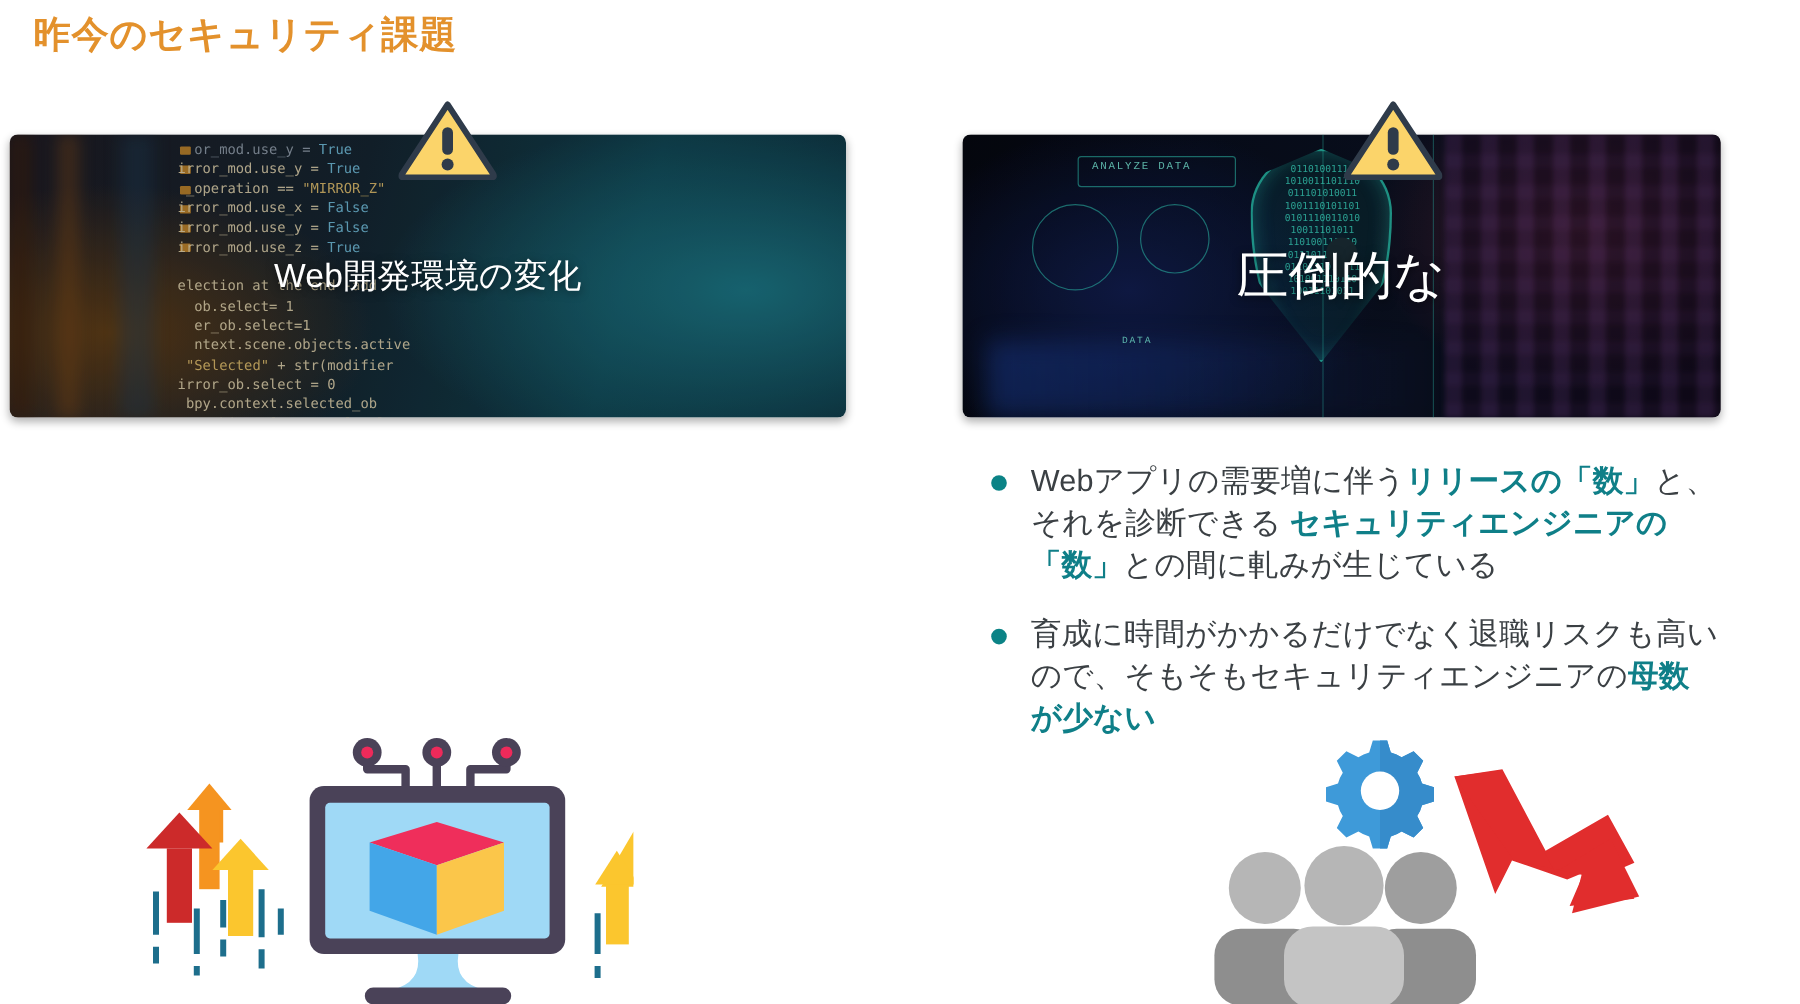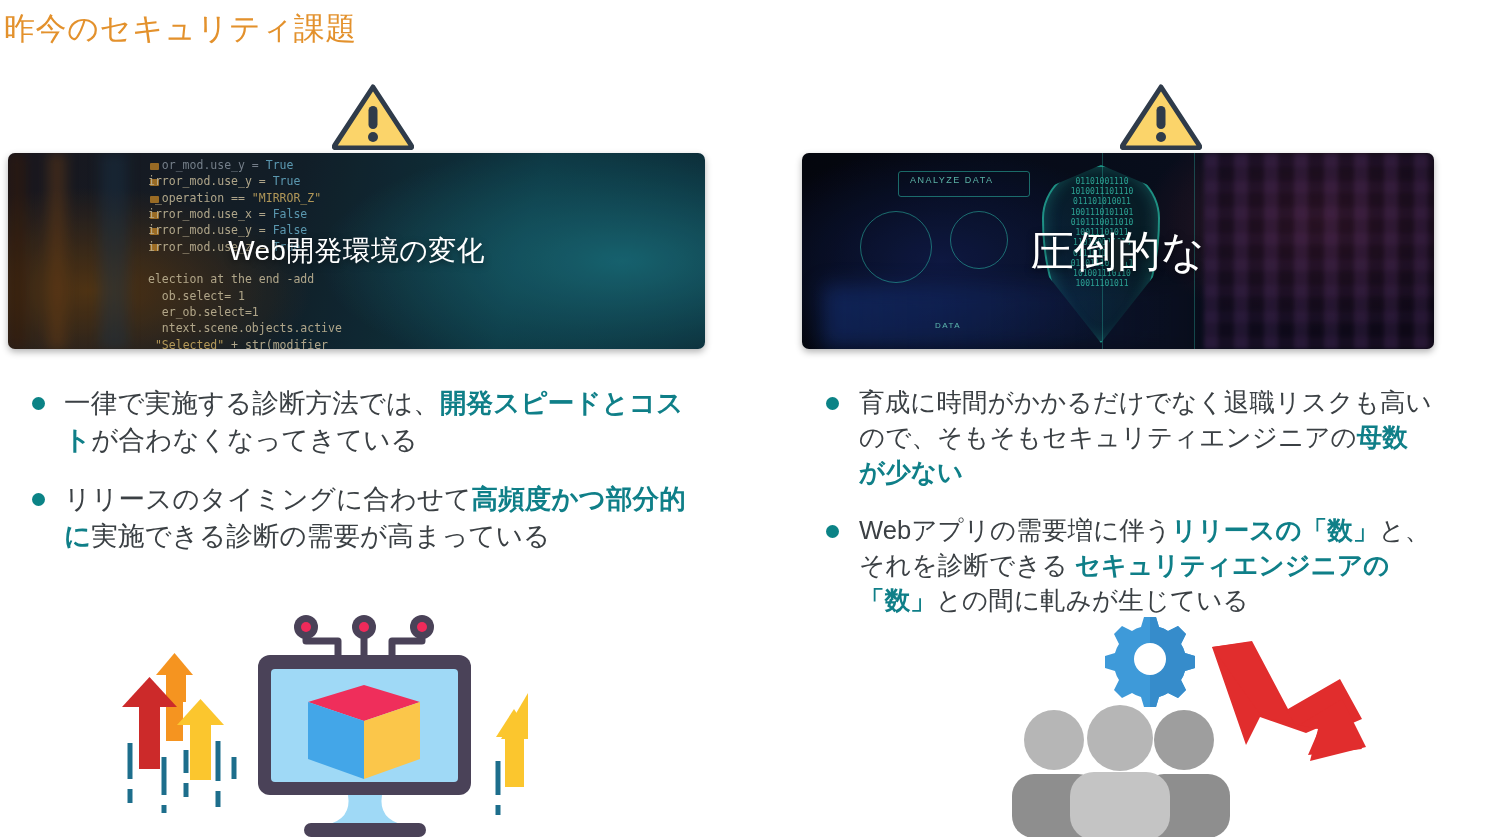--- a/index.html
+++ b/index.html
@@ -16,45 +16,44 @@
   .slide {
     position: relative;
     width: 1500px;
     height: 837px;
     background: #ffffff;
   }
 
   
   .slide-title {
     position: absolute;
-    left: 4px;
+    left: 28px;
     top: 8px;
     font-size: 31px;
-    font-weight: 400;
+    font-weight: 700;
     letter-spacing: 0.02em;
     color: #e3912c;
     white-space: nowrap;
   }
 
   
   .column {
     position: absolute;
     top: 112px;
   }
   .column.left  { left: 8px;   width: 697px; }
   .column.right { left: 802px; width: 632px; }
 
   
   .hero-card {
     position: relative;
-    height: 196px;
+    height: 236px;
     border-radius: 7px;
     overflow: hidden;
     box-shadow: 0 3px 7px rgba(0,0,0,0.30);
-    margin-top: 41px;
   }
   .hero-card.left-hero {
     background:
       radial-gradient(ellipse 70% 100% at 88% 55%, #1a6f7d 0%, rgba(26,111,125,0) 62%),
       radial-gradient(ellipse 45% 75% at 12% 70%, #5a3a16 0%, rgba(90,58,22,0) 70%),
       linear-gradient(105deg, #1d1a22 0%, #14232e 40%, #0f3c49 72%, #0c2b38 100%);
   }
   .hero-card.right-hero {
     background:
       radial-gradient(ellipse 40% 80% at 82% 35%, #4a2030 0%, rgba(74,32,48,0) 70%),
@@ -136,21 +135,21 @@
     position: absolute;
     border: 1.4px solid rgba(50,210,190,.55);
     border-radius: 3px;
   }
   .hud.h1 { left: 96px;  top: 18px;  width: 132px; height: 26px; }
   .hud.h2 { left: 58px;  top: 58px;  width: 72px;  height: 72px; border-radius: 50%; }
   .hud.h3 { left: 148px; top: 58px;  width: 58px;  height: 58px; border-radius: 50%; }
   .hud-label {
     position: absolute;
     left: 108px; top: 22px;
-    font-family: Liberation Sans, sans-serif;
+    font-family: Liberation Mono, monospace;
     font-size: 9px; letter-spacing: 1.5px;
     color: rgba(120,235,215,.85);
   }
   .hud-label.data { left: 133px; top: 168px; font-size: 8px; }
   .hud-line {
     position: absolute;
     background: rgba(50,205,190,.35);
   }
   .vline { width: 1.4px; top: 0; bottom: 0; }
   .kbd-glow {
@@ -272,37 +271,20 @@
     </div>
 
     <div class="warn-badge left-warn">
       <svg viewBox="0 0 82 66" width="82" height="66" aria-hidden="true">
         <path d="M41 3 L79 61 Q81 64 77 64 L5 64 Q1 64 3 61 Z" fill="#fbd46a" stroke="#2f3b4a" stroke-width="5" stroke-linejoin="round"></path>
         <rect x="36.5" y="22" width="9" height="23" rx="4.5" fill="#2f3b4a"></rect>
         <circle cx="41" cy="53" r="5" fill="#2f3b4a"></circle>
       </svg>
     </div>
 
-    <div class="bullets left">
-
-      <div class="bullet-item">
-        <span class="bullet-dot"></span>
-        <span class="bullet-text">
-          <span>一律で実施する診断方法では、</span><span class="hl">開発スピードとコスト</span><span>が合わなくなってきている</span>
-        </span>
-      </div>
-
-      <div class="bullet-item">
-        <span class="bullet-dot"></span>
-        <span class="bullet-text">
-          <span>リリースのタイミングに合わせて</span><span class="hl">高頻度かつ部分的に</span><span>実施できる診断の需要が高まっている</span>
-        </span>
-      </div>
-
-    </div>
   </div>
 
   <div class="column right">
 
     <div class="hero-card right-hero">
       <div class="cyber-layer">
         <div class="kbd-glow"></div>
         <div class="plaid"></div>
         <div class="hud h1"></div>
         <div class="hud h2"></div>
@@ -337,28 +319,28 @@
         <rect x="36.5" y="22" width="9" height="23" rx="4.5" fill="#2f3b4a"></rect>
         <circle cx="41" cy="53" r="5" fill="#2f3b4a"></circle>
       </svg>
     </div>
 
     <div class="bullets right">
 
       <div class="bullet-item">
         <span class="bullet-dot"></span>
         <span class="bullet-text">
-          <span>育成に時間がかかるだけでなく退職リスクも高いので、そもそもセキュリティエンジニアの</span><span class="hl">母数が少ない</span>
+          <span>Webアプリの需要増に伴う</span><span class="hl">リリースの「数」</span><span>と、それを診断できる </span><span class="hl">セキュリティエンジニアの「数」</span><span>との間に軋みが生じている</span>
         </span>
       </div>
 
       <div class="bullet-item">
         <span class="bullet-dot"></span>
         <span class="bullet-text">
-          <span>Webアプリの需要増に伴う</span><span class="hl">リリースの「数」</span><span>と、それを診断できる </span><span class="hl">セキュリティエンジニアの「数」</span><span>との間に軋みが生じている</span>
+          <span>育成に時間がかかるだけでなく退職リスクも高いので、そもそもセキュリティエンジニアの</span><span class="hl">母数が少ない</span>
         </span>
       </div>
 
     </div>
   </div>
 
   <div class="illus left-illus">
     <svg viewBox="0 0 420 240" width="420" height="240" aria-hidden="true">
 
       <g>

